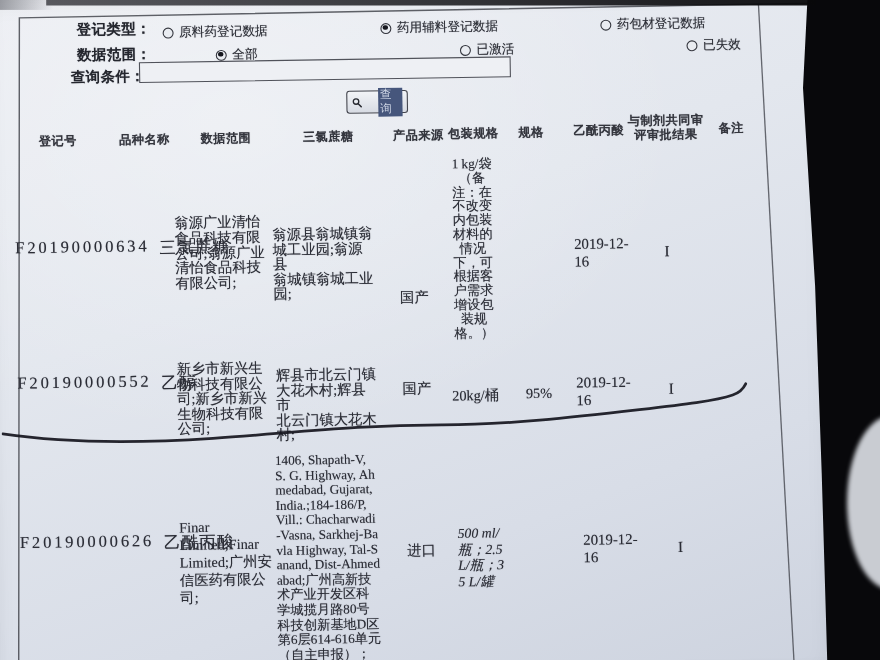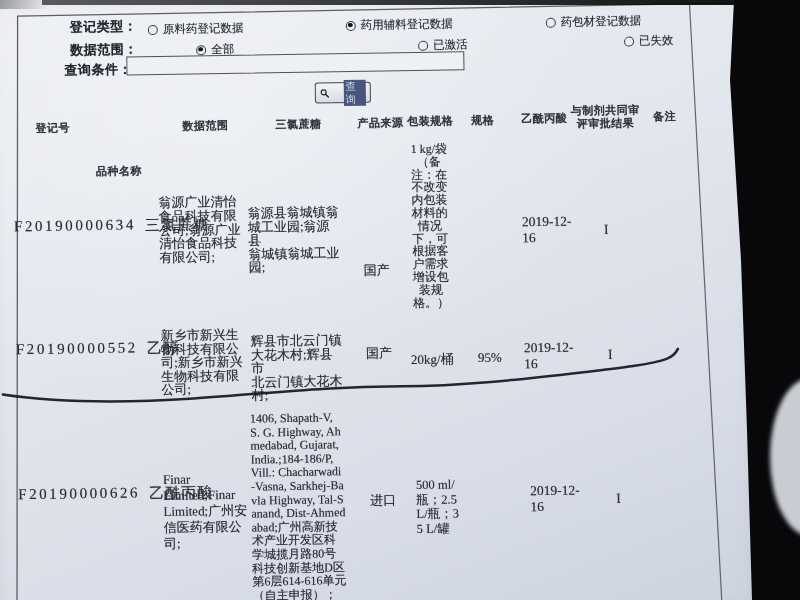--- a/index.html
+++ b/index.html
@@ -90,21 +90,21 @@
 
       <div class="abs search-btn" style="left:318px;top:87px;">
         <svg width="12" height="12" viewBox="0 0 12 12">
           <circle cx="4.8" cy="4.6" r="3.1" fill="none" stroke="#26282f" stroke-width="1.5"></circle>
           <line x1="7.2" y1="7.2" x2="10.6" y2="10.6" stroke="#26282f" stroke-width="1.8" stroke-linecap="round"></line>
         </svg>
         <span class="btn-label">查询</span>
       </div>
 
       <div class="abs th soft" style="left:38px;top:121px;text-align:center;">登记号</div>
-      <div class="abs th soft" style="left:98px;top:121px;margin-top:44px;">品种名称</div>
+      <div class="abs th soft" style="left:111px;top:121px;">品种名称</div>
       <div class="abs th soft" style="left:185px;top:121px;">数据范围</div>
       <div class="abs th soft" style="left:278px;top:121px;">三氯蔗糖</div>
       <div class="abs th soft" style="left:360px;top:121px;">产品来源</div>
       <div class="abs th soft" style="left:410px;top:120px;">包装规格</div>
       <div class="abs th soft" style="left:474px;top:120px;">规格</div>
       <div class="abs th soft" style="left:524px;top:119px;">乙酰丙酸</div>
       <div class="abs th soft" style="left:571px;top:113px;width:74px;text-align:center;line-height:12.5px;">与制剂共同审评审批结果</div>
       <div class="abs th soft" style="left:656px;top:119px;">备注</div>
 
       <div>
@@ -174,21 +174,21 @@
 -Vasna, Sarkhej-Ba
 vla Highway, Tal-S
 anand, Dist-Ahmed
 abad;广州高新技
 术产业开发区科
 学城揽月路80号
 科技创新基地D区
 第6层614-616单元
 （自主申报）；</div>
         <div class="abs num soft" style="left:367px;top:497px;">进口</div>
-        <div class="abs cell soft" style="left:413px;top:484px;width:50px;font-size:12.5px;line-height:14.5px;">500 ml/
+        <div class="abs cell soft" style="left:413px;top:484px;width:50px;font-size:12.5px;line-height:14.5px;font-style:italic;">500 ml/
 瓶；2.5
 L/瓶；3
 5 L/罐</div>
         <div class="abs cell soft" style="left:527px;top:491px;font-size:13.5px;line-height:16px;">2019-12-
 16</div>
         <div class="abs num soft" style="left:613px;top:500px;font-size:14px;">I</div>
       </div>
 
       <svg class="overlay" width="770" height="630">
         <path d="M 1 394 C 50 402, 112 405, 192 401 C 268 397, 322 391, 400 392

